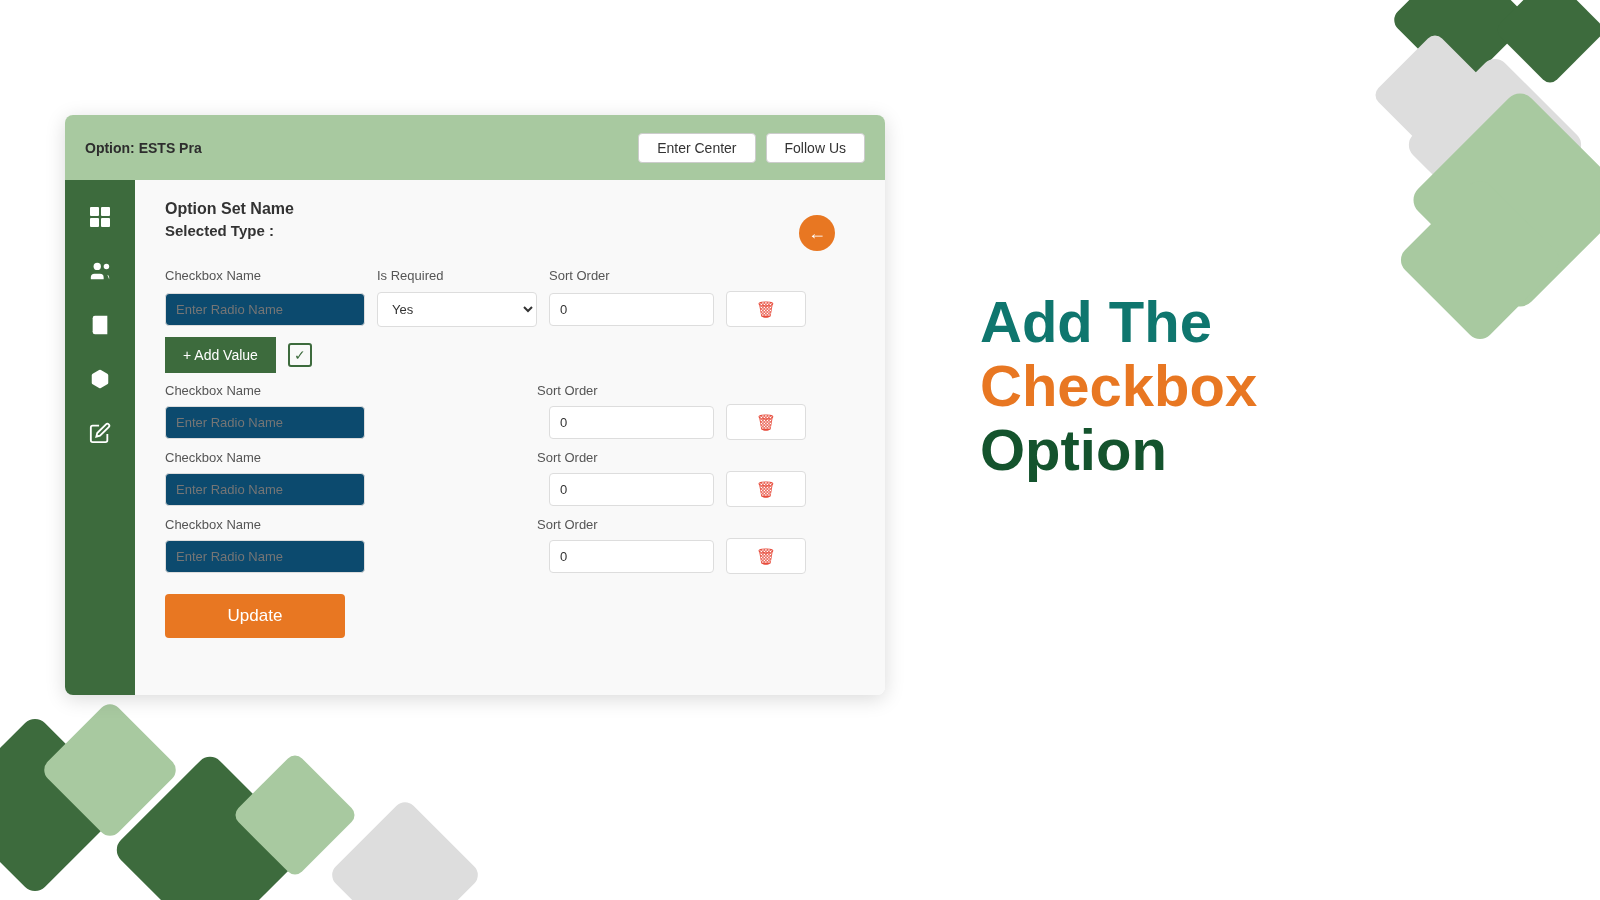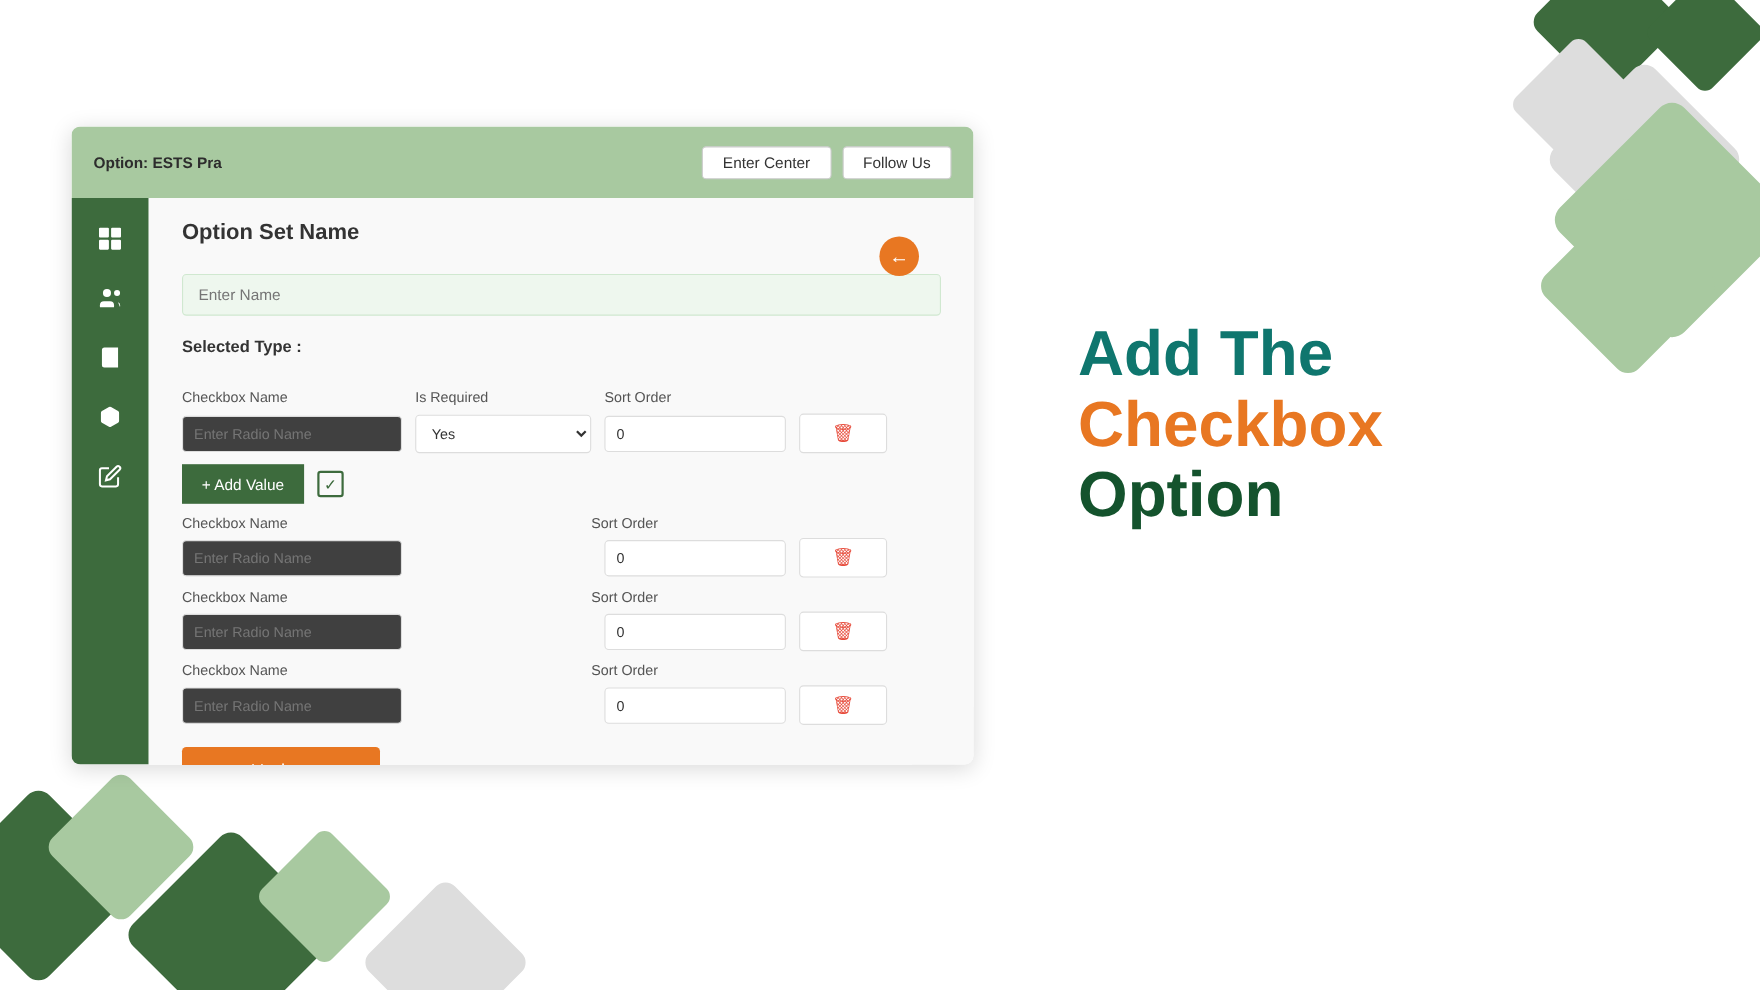--- a/index.html
+++ b/index.html
@@ -109,24 +109,24 @@
       display: flex;
       align-items: center;
       justify-content: center;
       cursor: pointer;
       color: #fff;
       font-size: 18px;
       border: none;
     }
 
     .section-title {
-      font-size: 20px;
+      font-size: 16px;
       font-weight: 600;
       color: #333;
-      margin-bottom: 26px;
+      margin-bottom: 4px;
     }
 
     .name-input {
       width: 100%;
       padding: 10px 14px;
       border: 1px solid #d0e8d0;
       border-radius: 4px;
       background: #eef7ee;
       font-size: 14px;
       color: #999;
@@ -159,21 +159,21 @@
       align-items: center;
     }
 
     .field-input {
       width: 200px;
       padding: 8px 10px;
       border: 1px solid #ddd;
       border-radius: 4px;
       font-size: 13px;
       color: #999;
-      background: #404040;
+      background: #0c4a6e;
       outline: none;
     }
 
     .select-field {
       width: 160px;
       padding: 8px 10px;
       border: 1px solid #ddd;
       border-radius: 4px;
       font-size: 13px;
       color: #333;
@@ -441,21 +441,20 @@
     </div>
   </div>
 
   <div class="main-content">
     <div style="position:relative;">
       <button class="back-btn">
         <span>←</span>
       </button>
 
       <div class="section-title">Option Set Name</div>
-      <input class="name-input" type="text" placeholder="Enter Name" style="">
 
       <div class="selected-type-label">Selected Type :</div>
 
       
       <div class="form-row-header">
         <div class="col-checkbox-name">Checkbox Name</div>
         <div class="col-is-required">Is Required</div>
         <div class="col-sort-order">Sort Order</div>
       </div>
 

